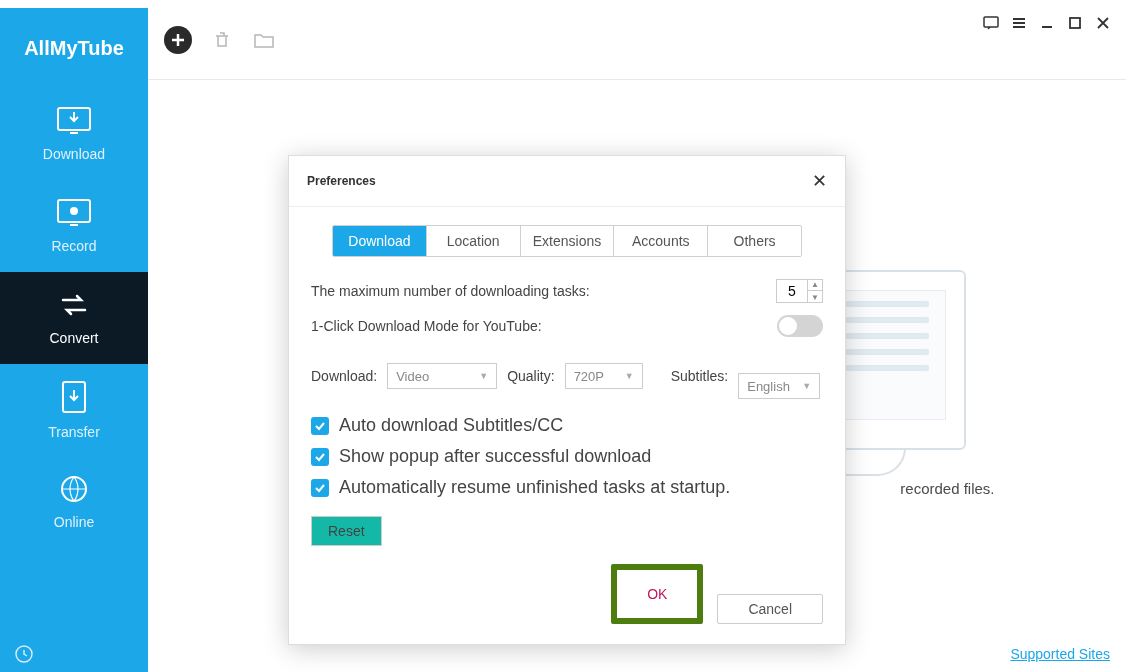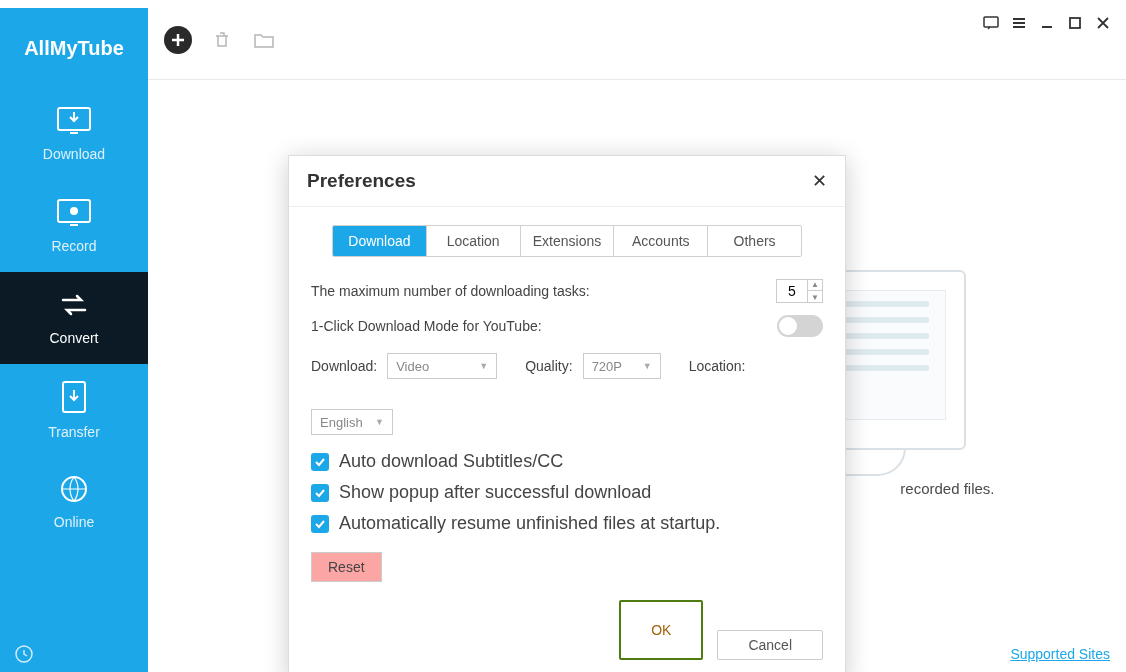--- a/index.html
+++ b/index.html
@@ -29,21 +29,21 @@
 
 .monitor { position: absolute; right: 160px; top: 190px; width: 240px; height: 180px; border: 2px solid #d9e1e7; border-radius: 6px; background: #fff; }
 .monitor-inner { position: absolute; left: 18px; top: 18px; right: 18px; bottom: 28px; background: #f9fbfd; border: 1px solid #e6ecf1; }
 .monitor-dot { position:absolute; left:-12px; top:50%; transform:translateY(-50%); width:30px;height:30px;background:#1ba7e8;border-radius:50%; }
 .monitor-line { height:6px; background:#dfe9f0; margin:10px 16px; border-radius:2px;}
 .monitor-stand { position:absolute; bottom:-28px; left:50%; transform:translateX(-50%); width:120px; height:28px; border-bottom:2px solid #d9e1e7; border-left:2px solid #d9e1e7; border-right:2px solid #d9e1e7; border-radius: 0 0 60px 60px;}
 
 
 .dialog { position: absolute; left: 288px; top: 155px; width: 558px; background: #fff; box-shadow: 0 4px 24px rgba(0,0,0,0.2); border: 1px solid #ddd; }
 .dialog-header { display: flex; align-items: center; justify-content: space-between; padding: 14px 18px; border-bottom: 1px solid #eee; }
-.dialog-title { font-weight: bold; font-size: 19px; color: #333; }
+.dialog-title { font-weight: bold; font-size: 12px; color: #333; }
 .dialog-close { cursor: pointer; font-size: 18px; color: #333; }
 .dialog-body { padding: 18px 22px 18px; }
 .tabs { display: flex; border: 1px solid #d0d0d0; border-radius: 2px; overflow: hidden; margin-bottom: 22px; width:470px; margin-left:auto; margin-right:auto;}
 .tab { flex: 1; text-align: center; padding: 7px 0; font-size: 14px; color: #555; cursor: pointer; border-right: 1px solid #d0d0d0; }
 .tab:last-child { border-right: none; }
 .tab.active { background: #1ba7e8; color: #fff; }
 
 .row { display: flex; align-items: center; margin: 12px 0; font-size: 14px; color: #444; }
 .row .label { flex: none; }
 .spacer { flex: 1; }
@@ -56,25 +56,25 @@
 .toggle { width: 46px; height: 22px; background: #d4d4d4; border-radius: 11px; position: relative; cursor: pointer; }
 .toggle .knob { position: absolute; left: 2px; top: 2px; width: 18px; height: 18px; background: #fff; border-radius: 50%; }
 
 .select { border: 1px solid #ccc; height: 26px; display: flex; align-items: center; padding: 0 8px; color: #888; font-size: 13px; cursor: pointer; min-width:70px; justify-content:space-between; gap:6px;}
 .select .caret { font-size: 9px; color: #aaa; }
 
 .checkrow { display: flex; align-items: center; gap: 10px; margin: 10px 0; font-size: 18px; color: #444; }
 .checkbox { width: 18px; height: 18px; background: #1ba7e8; border-radius: 3px; display: flex; align-items: center; justify-content: center; cursor: pointer; }
 .checkbox svg { width: 12px; height: 12px; }
 
-.reset-btn { border: 1px solid #ccc; padding: 6px 16px; background: #fca5a5; font-size: 14px; cursor: pointer; margin-top: 8px; color:#444;}
+.reset-btn { border: 1px solid #ccc; padding: 6px 16px; background: #14b8a6; font-size: 14px; cursor: pointer; margin-top: 8px; color:#444;}
 
 .dialog-footer { display: flex; justify-content: flex-end; gap: 14px; padding: 0 22px 20px; }
 .btn { padding: 6px 30px; font-size: 14px; cursor: pointer; border-radius: 2px; }
-.btn-ok { border: 2px solid #4d7c0f; color: #a16207; background: #fff; }
+.btn-ok { border: 6px solid #4d7c0f; color: #be185d; background: #fff; }
 .btn-cancel { border: 1px solid #ccc; color: #555; background: #fff; margin-top: 30px; }
 
 .line-row { display:flex; align-items:center; gap:10px; margin:16px 0; font-size:14px; color:#444; flex-wrap:wrap;}
 </style>
 </head>
 <body>
 
 <div class="sidebar">
   <div class="app-title">AllMyTube</div>
 
@@ -228,26 +228,26 @@
           <div class="knob"></div>
         </div>
     </div>
 
     <div class="line-row">
       <span>Download:</span>
       <div class="select" style="width:110px;">
         <span>Video</span>
           <span class="caret">▼</span>
       </div>
-      <span style="margin-left:18px;">Quality:</span>
+      <span style="">Quality:</span>
       <div class="select" style="width:78px;">
         <span>720P</span>
           <span class="caret">▼</span>
       </div>
-      <span style="margin-left:18px;">Location:</span>
+      <span style="margin-left:18px;">Subtitles:</span>
       <div class="select" style="width:82px;margin-top:20px;">
         <span>English</span>
           <span class="caret">▼</span>
       </div>
     </div>
 
     <div class="checkrow">
       <div class="checkbox">
           <svg viewBox="0 0 12 12">
             <path d="M2 6 l3 3 l5 -6" stroke="#fff" stroke-width="2" fill="none"></path>
@@ -262,21 +262,21 @@
           </svg>
         </div>
       <span>Show popup after successful download</span>
     </div>
     <div class="checkrow">
       <div class="checkbox">
           <svg viewBox="0 0 12 12">
             <path d="M2 6 l3 3 l5 -6" stroke="#fff" stroke-width="2" fill="none"></path>
           </svg>
         </div>
-      <span>Automatically resume unfinished files at startup.</span>
+      <span>Automatically resume unfinished tasks at startup.</span>
     </div>
 
     <button class="reset-btn">Reset</button>
   </div>
   <div class="dialog-footer">
     <button class="btn btn-ok">OK</button>
     <button class="btn btn-cancel">Cancel</button>
   </div>
 </div>
 

